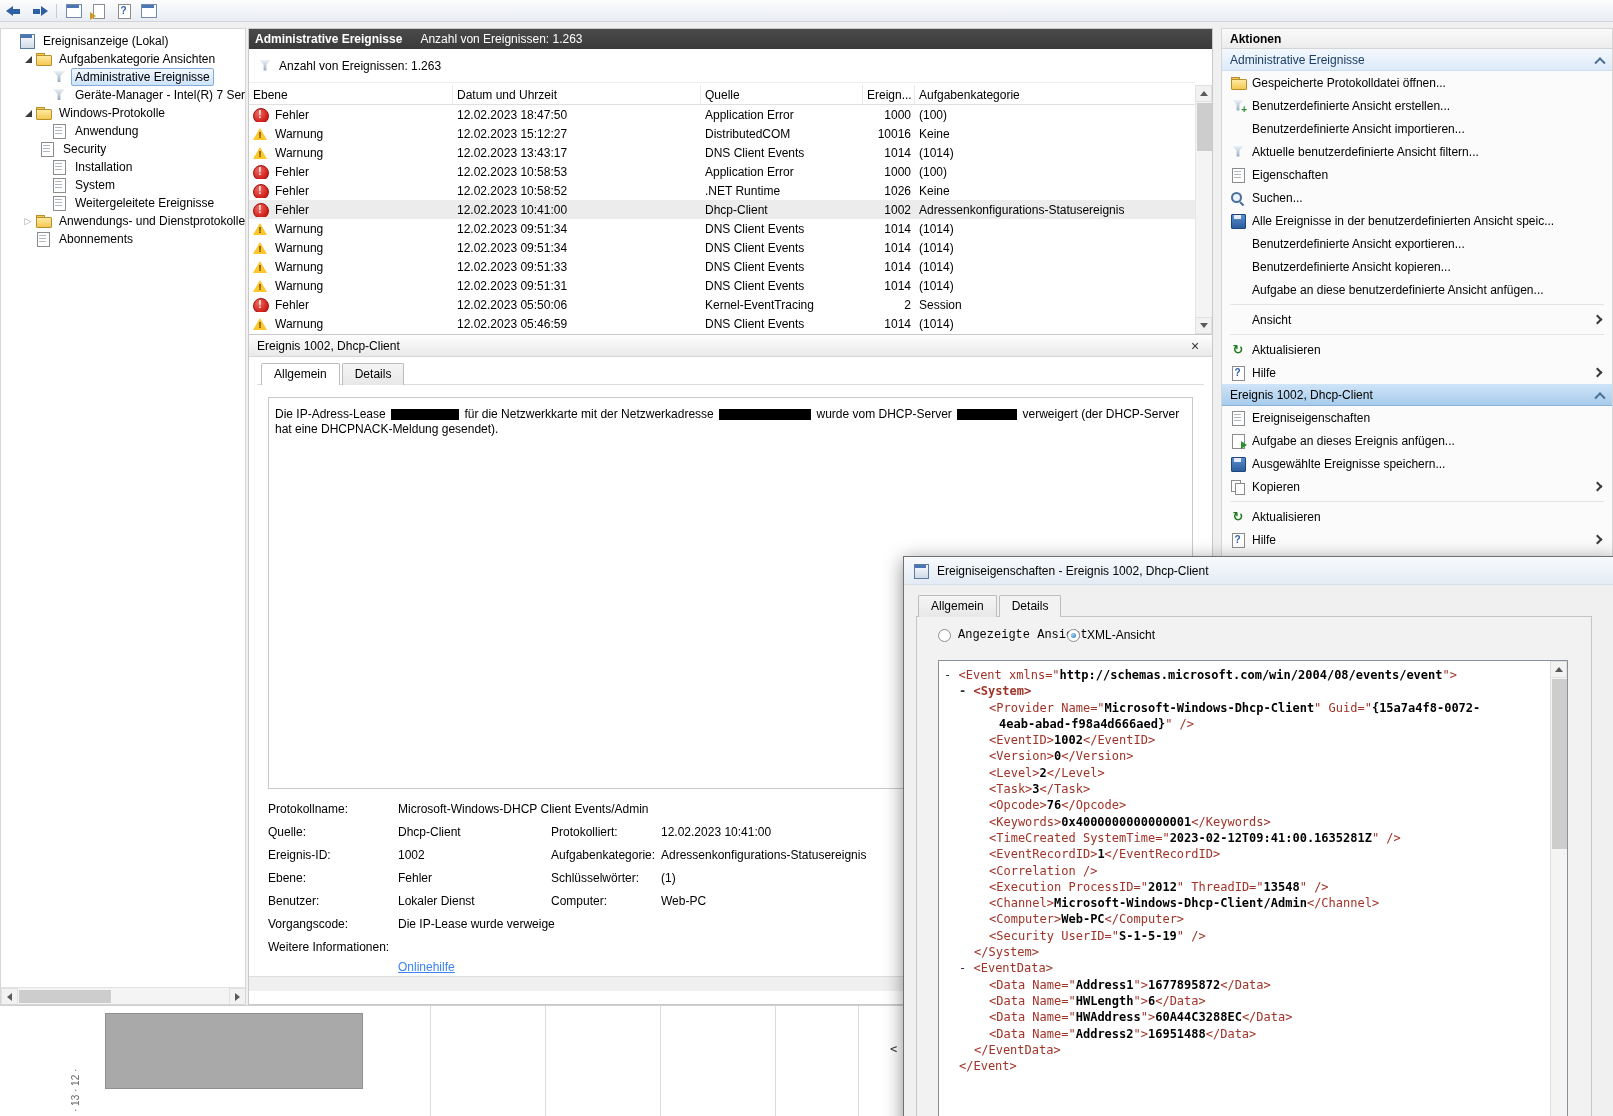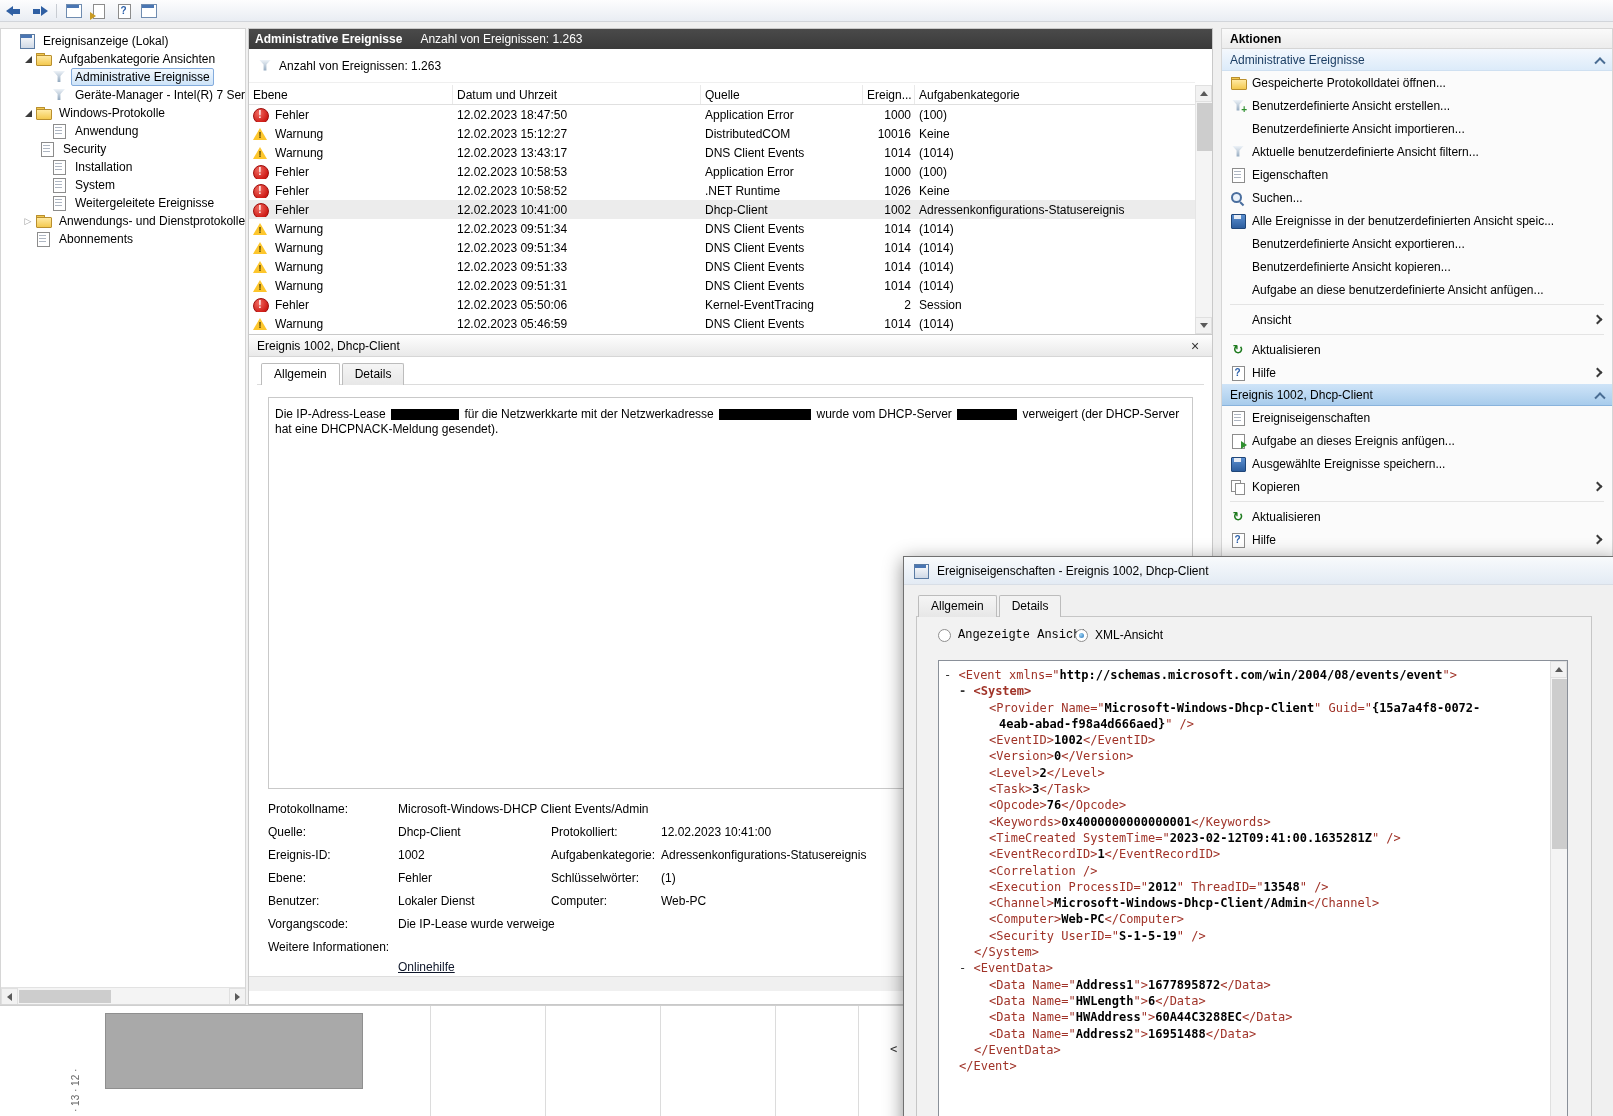--- a/index.html
+++ b/index.html
@@ -109,21 +109,21 @@
   .tab.active::after{content:"";position:absolute;left:0;right:0;bottom:-1px;height:1px;background:#fff;}
   #dlg-tabs .tab.active{background:#f2f2f2;}
   #dlg-tabs .tab.active::after{background:#f2f2f2;}
   .pv-box{position:absolute;left:19px;right:19px;top:62px;height:392px;border:1px solid #c9c9c9;padding:9px 6px;line-height:15px;overflow:hidden;}
   .redact{display:inline-block;height:11px;background:#000;vertical-align:middle;margin:0 2px;}
   .pv-fields{position:absolute;left:19px;right:19px;top:462px;}
   .f-row{display:flex;height:23px;align-items:center;white-space:nowrap;}
   .f-l1{width:130px;flex:none;}.f-v1{width:153px;flex:none;overflow:hidden;}
   .f-l2{width:110px;flex:none;}.f-v2{flex:1;overflow:hidden;}
   .f-wide{flex:1;overflow:hidden;}
-  .lnk{color:#0f172a;text-decoration:underline;margin-top:40px;}
+  .lnk{color:#3b82f6;text-decoration:underline;margin-top:40px;}
   .pv-bottom{position:absolute;left:0;bottom:0;width:100%;height:15px;background:#f0f0f0;border-top:1px solid #dedede;}
 
   
   #actions-panel{position:absolute;left:1221px;top:28px;width:392px;height:977px;background:#fbfbfb;border:1px solid #d6d6d6;overflow:hidden;}
   .ap-title{height:20px;background:linear-gradient(#fafafa,#ececec);border-bottom:1px solid #d5d5d5;font-weight:bold;display:flex;align-items:center;padding-left: 8px;}
   .ag-header{height:22px;display:flex;align-items:center;padding:0 8px;background:linear-gradient(#f4f8fd,#dcebfa);border-bottom:1px solid #cfe0f1;color:#1c3e64;}
   .ag-header.active{background:linear-gradient(#cfe4f8,#a8ccec);color:#000;border-bottom:1px solid #89b3dc;}
   .ag-label{flex:1;}
   .chev{width:8px;height:8px;border-left:2px solid #4a6d94;border-top:2px solid #4a6d94;transform:rotate(45deg) translate(2px,2px);flex:none;}
   .ap-item{height:23px;display:flex;align-items:center;padding:0 8px;gap:6px;justify-content:flex-end;}
@@ -560,21 +560,21 @@
     <div id="dlg-tabs">
         <div class="tab">Allgemein</div>
         <div class="tab active">Details</div>
       </div>
     <div class="dlg-page">
       <div id="radio-row">
           <label class="radio" style="left: 21px; font-family: Liberation Mono, monospace;">
             <span class="rb"></span>
             <span>Angezeigte Ansicht</span>
           </label>
-          <label class="radio" style="left: 158px;">
+          <label class="radio" style="left: 150px;">
             <span class="rb checked"></span>
             <span>XML-Ansicht</span>
           </label>
         </div>
       <div class="xml-wrap">
         <div id="xml-box">
             <div class="xline" style="padding-left: 2px;"><span class="xmark">- </span><span class="xm">&lt;Event xmlns="</span><span class="xv">http://schemas.microsoft.com/win/2004/08/events/event</span><span class="xm">"&gt;</span></div>
             <div class="xline" style="padding-left: 17px; font-weight: bold;"><span class="xmark">- </span><span class="xm">&lt;System&gt;</span></div>
             <div class="xline" style="padding-left: 47px;"><span class="xm">&lt;Provider Name="</span><span class="xv">Microsoft-Windows-Dhcp-Client</span><span class="xm">" Guid="</span><span class="xv">{15a7a4f8-0072-</span></div>
             <div class="xline" style="padding-left: 57px;"><span class="xv">4eab-abad-f98a4d666aed}</span><span class="xm">" /&gt;</span></div>

